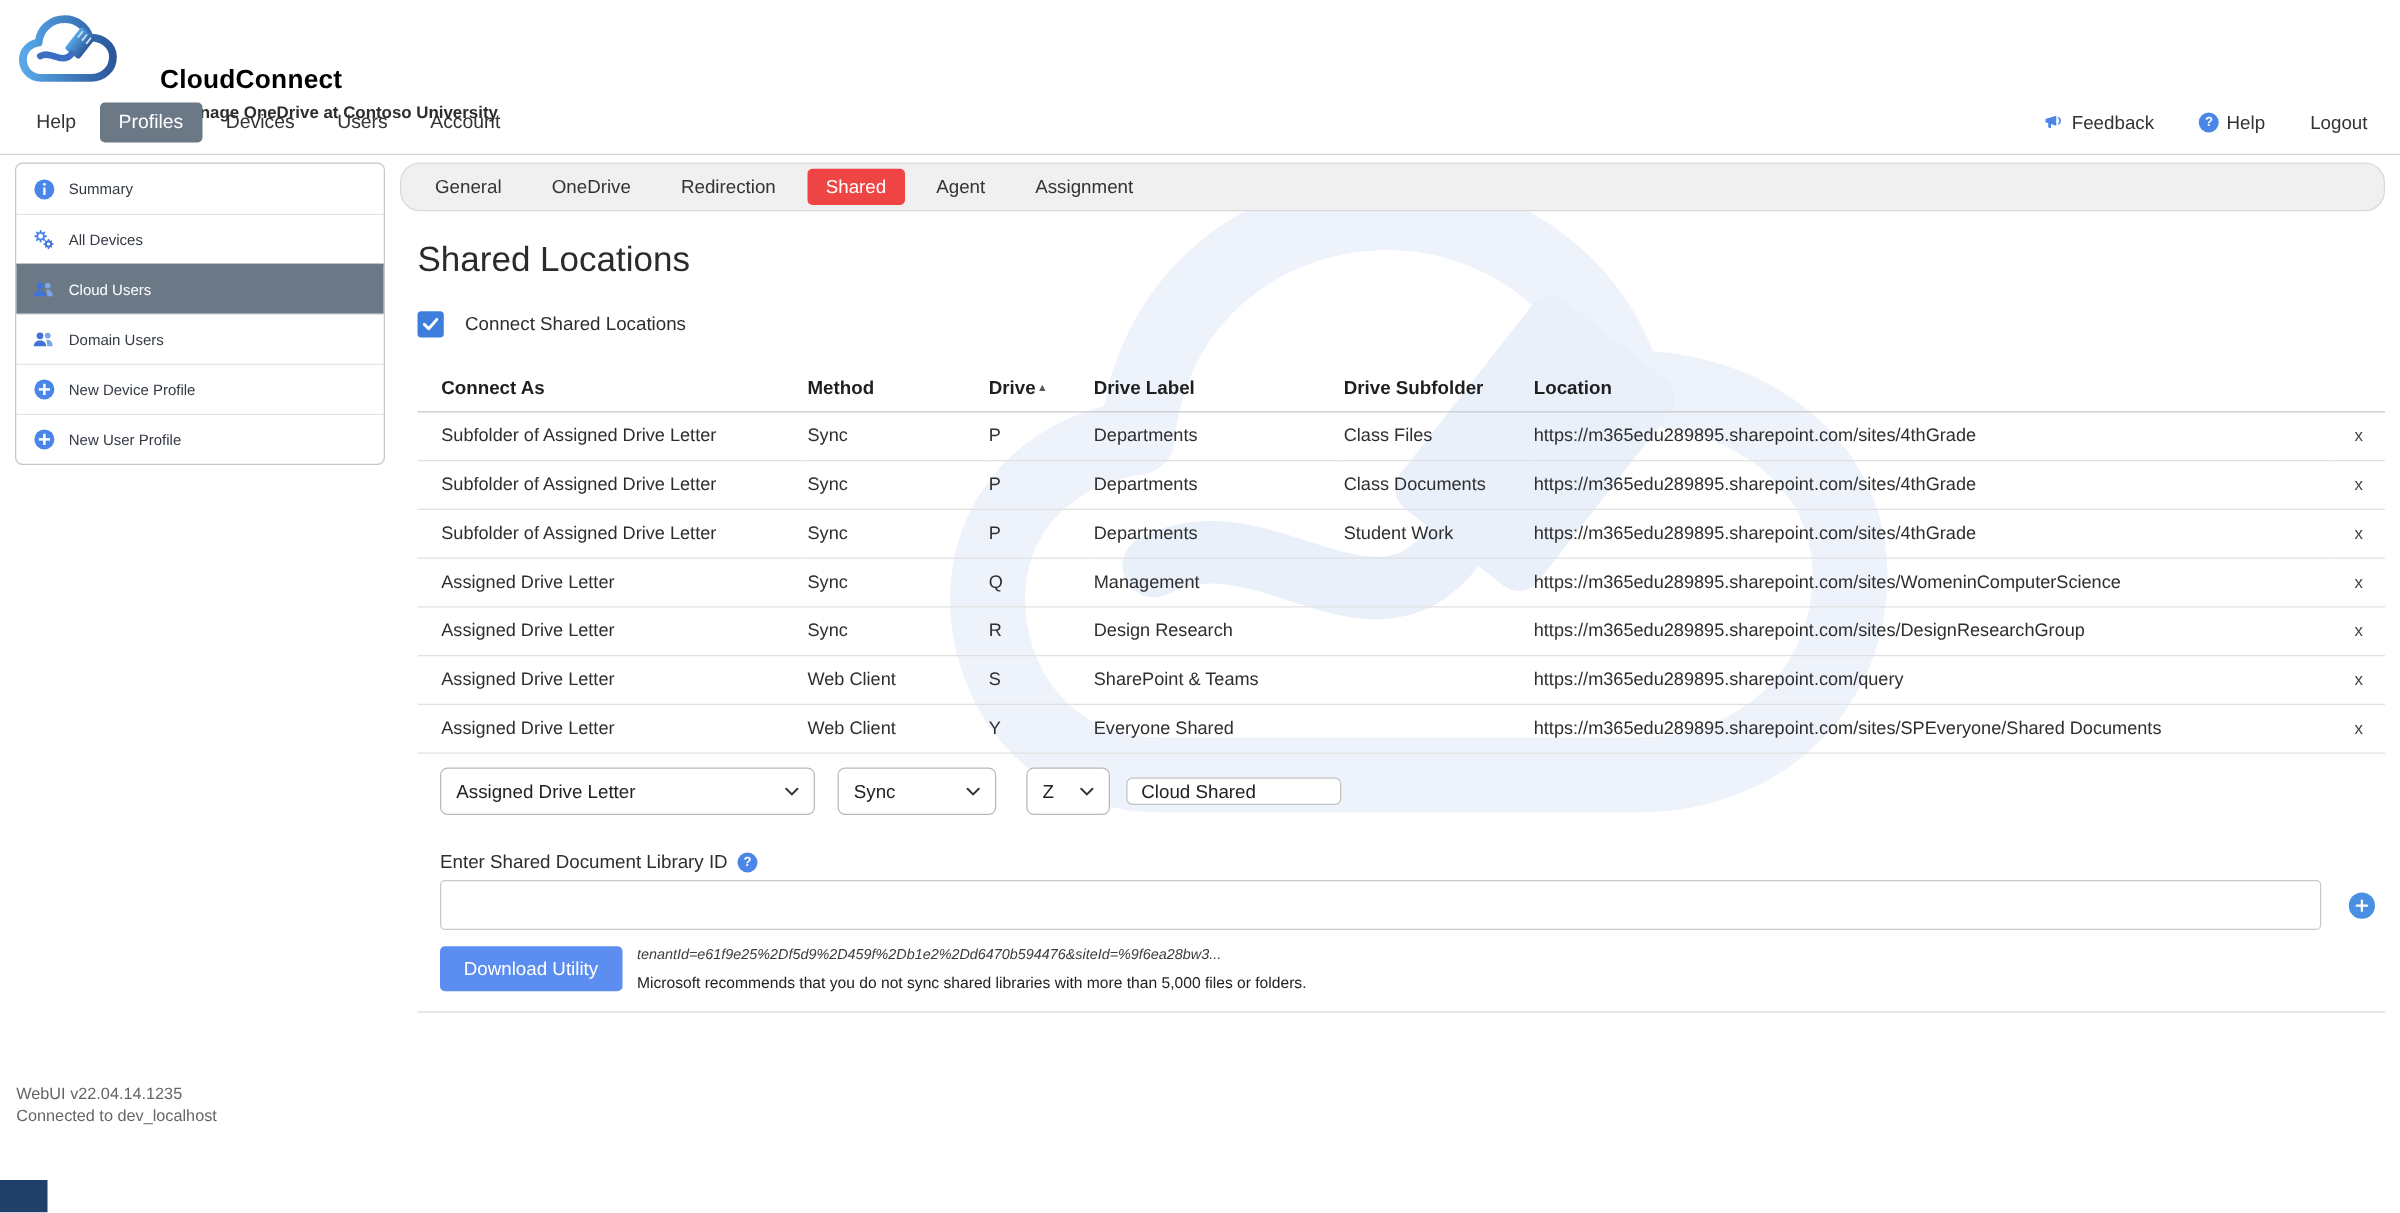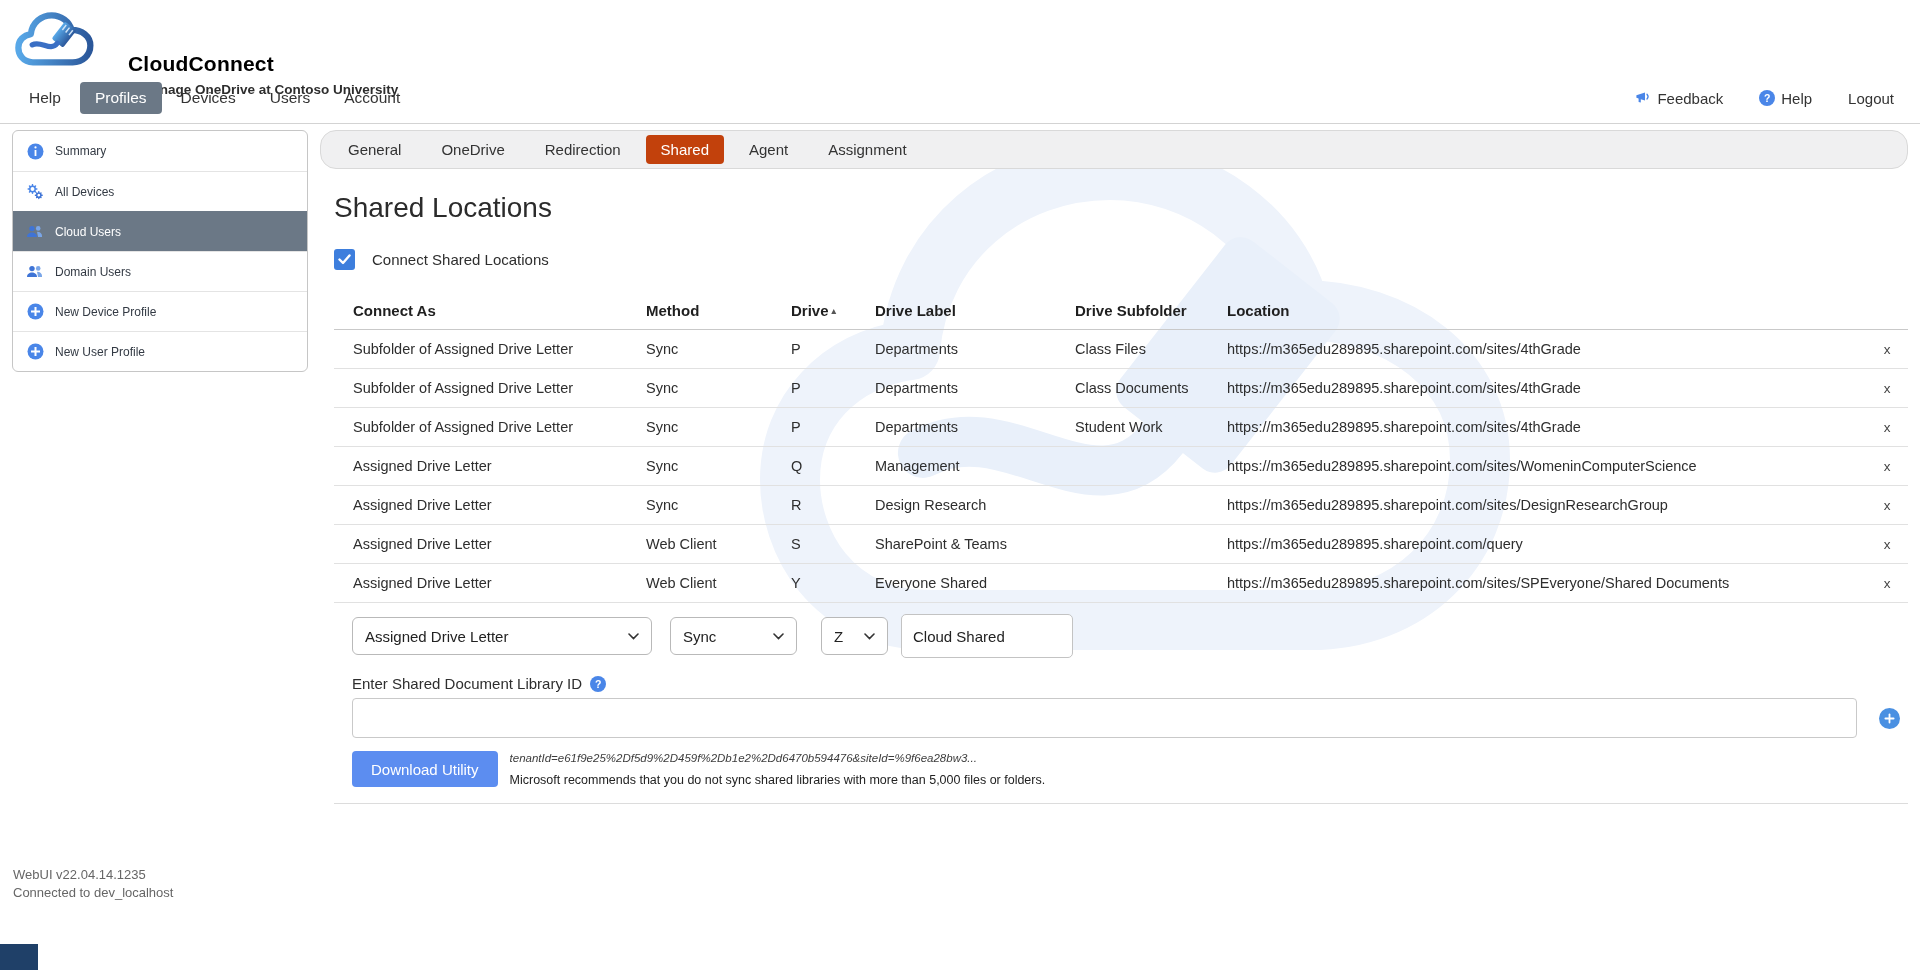--- a/index.html
+++ b/index.html
@@ -32,21 +32,21 @@
     font-size:12px; color:#333a44; cursor:pointer; border-top:1px solid #e4e4e4; }
   .side-item:first-child { border-top:none; }
   .side-item.active { background:#6b7886; color:#fff; border-top-color:#6b7886; }
   .side-icon { width:18px; display:inline-flex; justify-content:center; flex:none; }
 
   
   .content { flex:1; margin:0 12px; min-width:0; }
   .tabbar { background:#f0f0f1; border:1px solid #d9d9d9; border-radius:16px; height:39px;
     display:flex; align-items:center; padding:0 12px; gap:10px; }
   .tab { padding:6px 15px; font-size:15px; color:#333; border-radius:4px; cursor:pointer; }
-  .tab.active { background:#c2410c; color:#fff; }
+  .tab.active { background:#ef4444; color:#fff; }
 
   .page-heading { margin:23px 0 0 14px; font-size:28px; font-weight:400; color:#2b2b2b; }
 
   .section { margin-left:14px; }
   .chk-row { display:flex; align-items:center; gap:17px; margin-top:25px; }
   .checkbox { width:21px; height:21px; border-radius:3px; background:#3d7edd;
     display:inline-flex; align-items:center; justify-content:center; cursor:pointer; flex:none; }
   .chk-label { font-size:15px; color:#2e2e2e; }
 
   
@@ -67,25 +67,25 @@
   .xbtn { font-size:13.5px; color:#444; cursor:pointer; padding:2px 5px; }
 
   
   .form-row { display:flex; align-items:center; margin:11px 0 0 18px; gap:0; }
   .select { height:38px; border:1px solid #b9b9b9; border-radius:6px; background:#fff;
     display:flex; align-items:center; justify-content:space-between; padding:0 12px;
     font-size:15px; color:#222; cursor:pointer; }
   .sel-connect { width:300px; margin-right:18px; }
   .sel-method  { width:127px; margin-right:24px; }
   .sel-drive   { width:67px;  margin-right:13px; }
-  .txt-input { height:44px; border:1px solid #c3c3c3; border-radius:5px; padding:0 11px;
+  .txt-input { height:22px; border:1px solid #c3c3c3; border-radius:5px; padding:0 11px;
     font-size:15px; color:#222; font-family:"Liberation Sans", sans-serif; }
   .inp-dlabel { width:172px; }
 
-  .lib-label-row { display:flex; align-items:center; gap:8px; margin:17px 0 0 18px;
+  .lib-label-row { display:flex; align-items:center; gap:8px; margin:29px 0 0 18px;
     font-size:15px; color:#2e2e2e; }
   .help-dot { width:16px; height:16px; border-radius:50%; background:#4a86e8; color:#fff;
     font-size:10.5px; font-weight:bold; display:inline-flex; align-items:center;
     justify-content:center; cursor:pointer; }
   .lib-input-row { display:flex; align-items:center; margin:6px 0 0 18px; padding-right:8px; gap:22px; }
   .lib-input { flex:1; height:40px; border:1px solid #c9c9c9; border-radius:4px;
     font-size:15px; padding:0 12px; font-family:"Liberation Sans", sans-serif; }
   .plus-btn { width:21px; height:21px; border-radius:50%; background:#4a90e2; color:#fff;
     display:inline-flex; align-items:center; justify-content:center; cursor:pointer; flex:none; }
 

